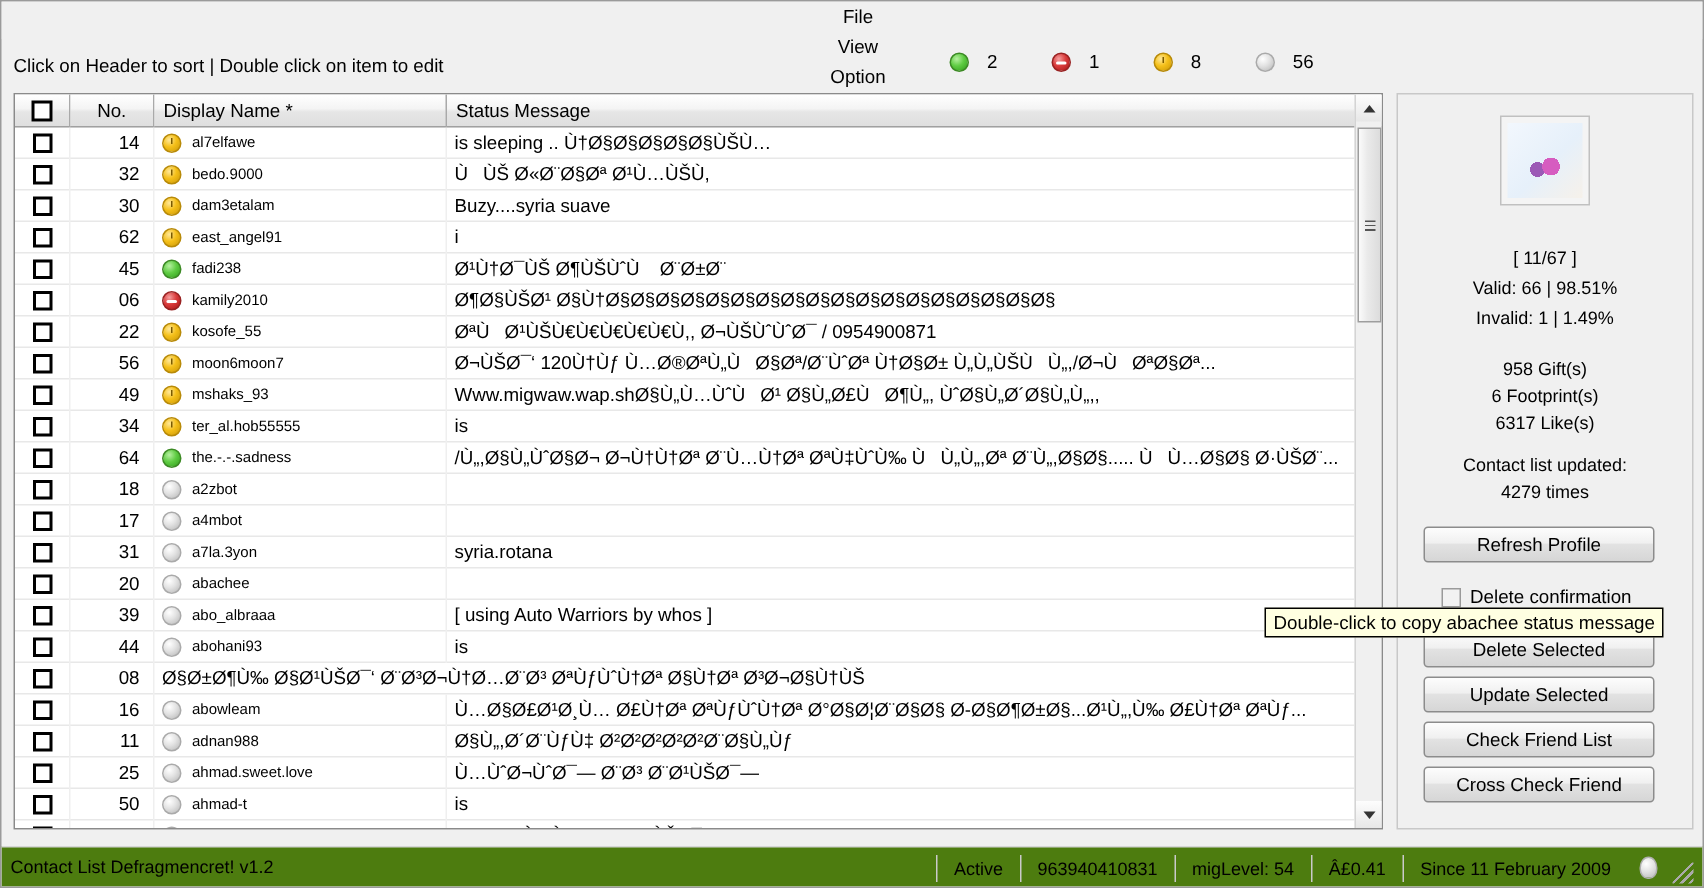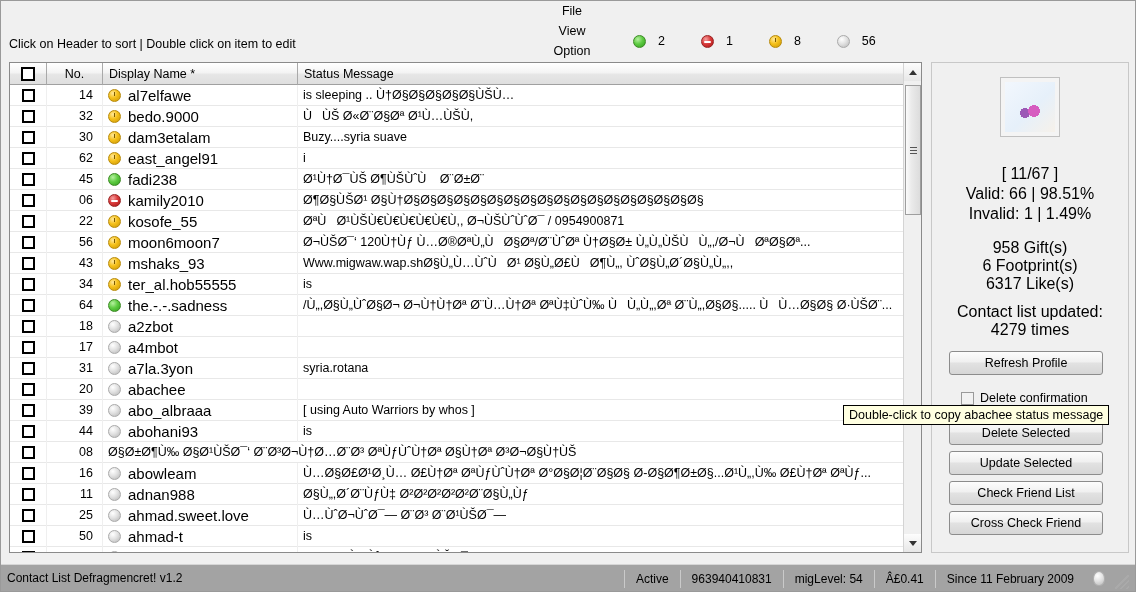--- a/index.html
+++ b/index.html
@@ -136,21 +136,21 @@
   }
   .row {
     display: flex;
     height: 21px;
     border-bottom: 1px solid #e8e8e8;
     align-items: center;
   }
   .cell { height: 21px; display: flex; align-items: center; overflow: hidden; white-space: nowrap; }
   .cell.c-check { width: 37px; justify-content: center; border-right: 1px solid #efefef; }
   .cell.c-no    { width: 56px; justify-content: flex-end; padding-right: 9px; border-right: 1px solid #efefef; font-size: 12.5px; }
-  .cell.c-name  { width: 195px; padding-left: 5px; border-right: 1px solid #efefef; font-size: 15px; }
+  .cell.c-name  { width: 195px; padding-left: 5px; border-right: 1px solid #efefef; font-size: 10px; }
   .cell.c-msg   { width: 600px; padding-left: 5px; font-size: 12.5px; }
   .row-checkbox {
     width: 13px; height: 13px;
     border: 2px solid #000;
     background: #fff;
     cursor: pointer;
   }
   .name-dot { margin-right: 7px; flex: 0 0 auto; }
 
   
@@ -204,21 +204,21 @@
   }
   #avatar-img {
     width: 100%; height: 100%;
     background:
       radial-gradient(circle at 58% 58%, #d65cc0 0 6px, transparent 6px),
       radial-gradient(circle at 40% 62%, #9b59b6 0 5px, transparent 5px),
       linear-gradient(to bottom right, #f2f7fd 0%, #e6f0fa 55%, #f6f1ea 100%);
   }
   .panel-text {
     position: absolute; width: 196px;
-    text-align: center; font-size: 16px;
+    text-align: center; font-size: 12px;
     color: #000; white-space: nowrap;
   }
   #stat-ratio  { top: 102px; }
   #stat-valid  { top: 122px; }
   #stat-invalid{ top: 142px; }
   #stat-gifts  { top: 176px; }
   #stat-foot   { top: 194px; }
   #stat-likes  { top: 212px; }
   #stat-upd1   { top: 240px; }
   #stat-upd2   { top: 258px; }
@@ -259,21 +259,21 @@
     padding: 2px 5px;
     font-size: 12.5px;
     white-space: nowrap;
     z-index: 50;
   }
 
   
   #statusbar {
     position: absolute; left: 0; bottom: 0;
     width: 1134px; height: 27px;
-    background: #a3a3a3;
+    background: #4d7c0f;
     border-top: 1px solid #d6d6d6;
     display: flex; align-items: center;
   }
   #sb-title {
     margin-left: 6px; font-size: 12px; white-space: nowrap;
     flex: 0 0 auto;
   }
   #sb-right {
     position: absolute; right: 6px; top: 0;
     height: 27px; display: flex; align-items: center;
@@ -431,21 +431,21 @@
           <div class="cell c-name">
             <span class="dot name-dot dot-away"></span>
             <span>moon6moon7</span>
           </div>
           <div class="cell c-msg">Ø¬ÙŠØ¯‘ 120Ù†Ùƒ Ù…Ø®ØªÙ„ÙØ§Øª/Ø¨ÙˆØª Ù†Ø§Ø± Ù„Ù„ÙŠÙÙ„,/Ø¬ÙØªØ§Øª...</div>
         </div>
         <div class="row">
           <div class="cell c-check">
             <span class="row-checkbox"></span>
           </div>
-          <div class="cell c-no">43</div>
+          <div class="cell c-no">49</div>
           <div class="cell c-name">
             <span class="dot name-dot dot-away"></span>
             <span>mshaks_93</span>
           </div>
           <div class="cell c-msg">Www.migwaw.wap.shØ§Ù„Ù…ÙˆÙØ¹ Ø§Ù„Ø£ÙØ¶Ù„, ÙˆØ§Ù„Ø´Ø§Ù„Ù„,,</div>
         </div>
         <div class="row">
           <div class="cell c-check">
             <span class="row-checkbox"></span>
           </div>

